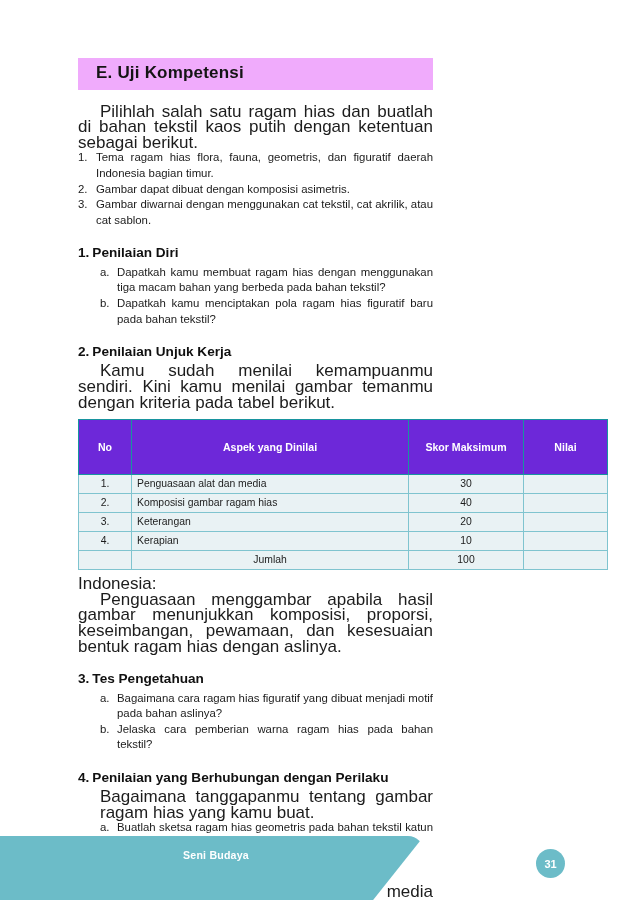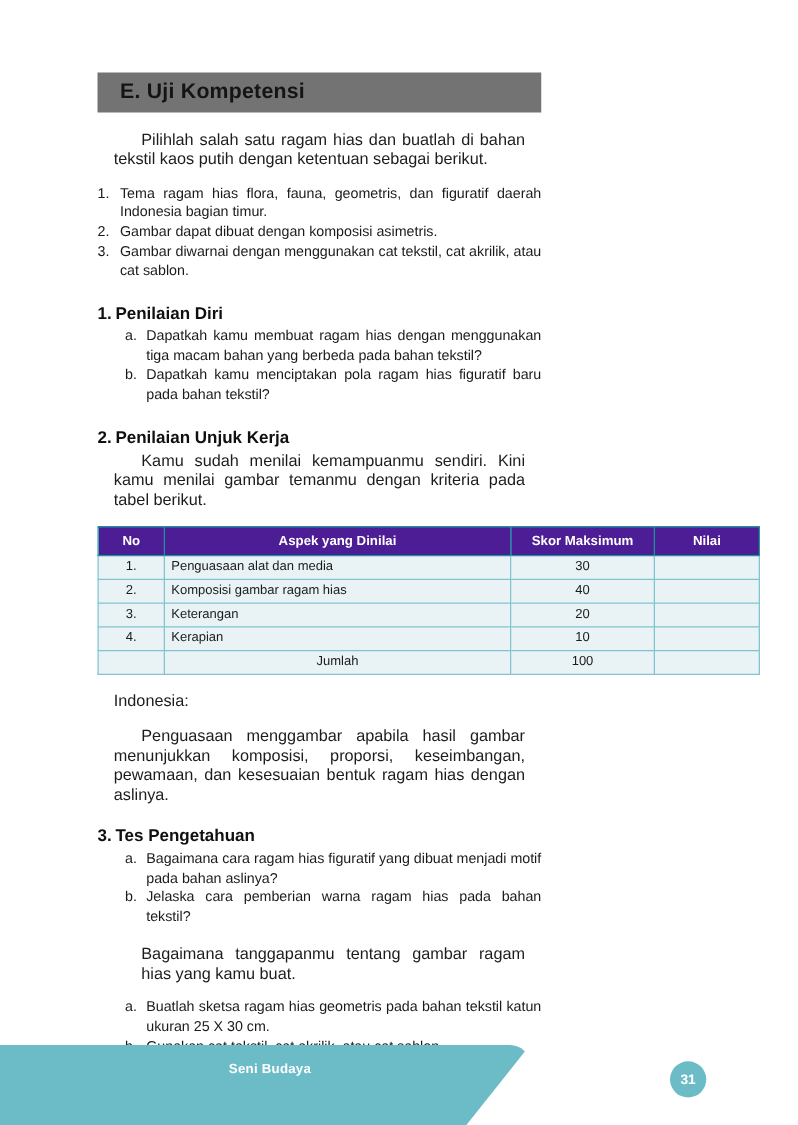--- a/index.html
+++ b/index.html
@@ -25,36 +25,36 @@
   
   .content {
     position: absolute;
     left: 78px;
     top: 58px;
     width: 355px;
   }
 
   
   .section-banner {
-    background: #737373;
+    background: #f0abfc;
     padding: 6px 0 7px 18px;
     margin-bottom: 14px;
   }
   .section-banner-text {
     font-size: 17px;
     font-weight: bold;
     letter-spacing: 0.2px;
     color: #141414;
     line-height: 1.1;
   }
 
   
   p, .line {
-    margin: 13px;
-    font-size: 13px;
+    margin: 0;
+    font-size: 17px;
     line-height: 15.6px;
     text-align: justify;
     color: #1c1c1c;
   }
   .intro {
     text-indent: 22px;
   }
 
   .num-list {
     margin: 0;
@@ -121,26 +121,26 @@
     table-layout: fixed;
   }
   .score-table th,
   .score-table td {
     border: 1px solid #7fc4cf;
     font-size: 10.4px;
     padding: 2px 5px;
     line-height: 14px;
   }
   .score-table thead th {
-    background: #4c1d95;
+    background: #6d28d9;
     color: #ffffff;
     font-weight: bold;
     text-align: center;
     font-size: 10.6px;
-    padding: 4px 4px;
+    padding: 20px 4px;
     border-color: #18949F;
   }
   .score-table tbody td {
     background: #e9f2f4;
     color: #1c1c1c;
   }
   .col-no     { width: 44px;  text-align: center; }
   .col-aspek  { width: 268px; text-align: left; }
   .col-skor   { width: 106px; text-align: center; }
   .col-nilai  { width: 75px;  text-align: center; }
@@ -290,20 +290,23 @@
       <li>
         <span class="marker">a.</span>
         <span>Bagaimana cara ragam hias figuratif yang dibuat menjadi motif pada bahan aslinya?</span>
       </li>
       <li>
         <span class="marker">b.</span>
         <span>Jelaska cara pemberian warna ragam hias pada bahan tekstil?</span>
       </li>
     </ul>
 
+    <div class="sub-head">
+      <span class="sh-num">4.</span><span>Penilaian yang Berhubungan dengan Perilaku</span>
+    </div>
     <p class="para-hang">Bagaimana tanggapanmu tentang gambar ragam hias yang kamu buat.</p>
 
     <ul class="alpha-list">
       <li>
         <span class="marker">a.</span>
         <span>Buatlah sketsa ragam hias geometris pada bahan tekstil katun ukuran 25 X 30 cm.</span>
       </li>
       <li>
         <span class="marker">b.</span>
         <span>Gunakan cat tekstil, cat akrilik, atau cat sablon.</span>

